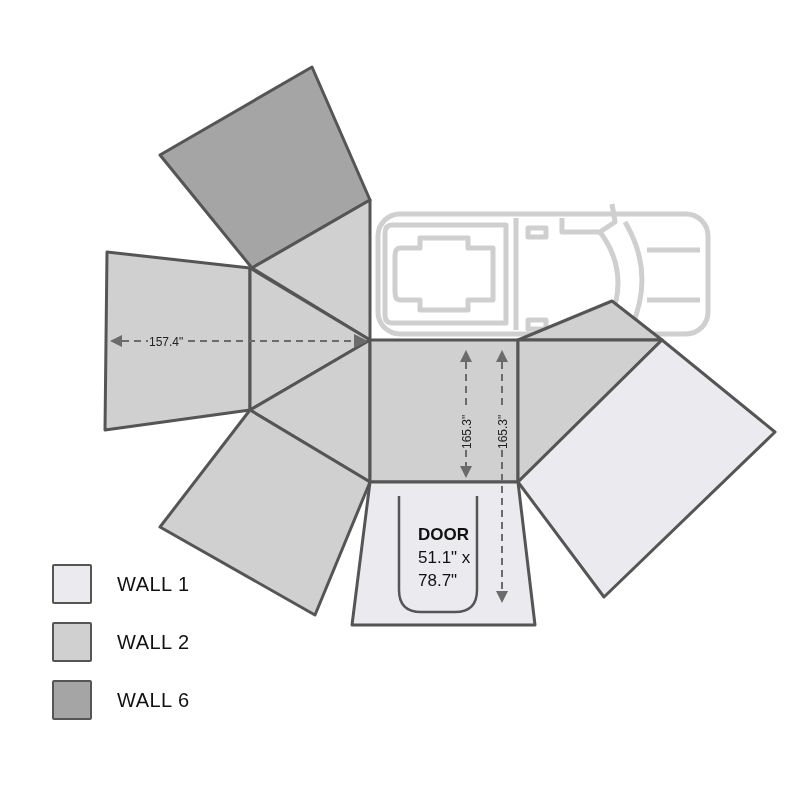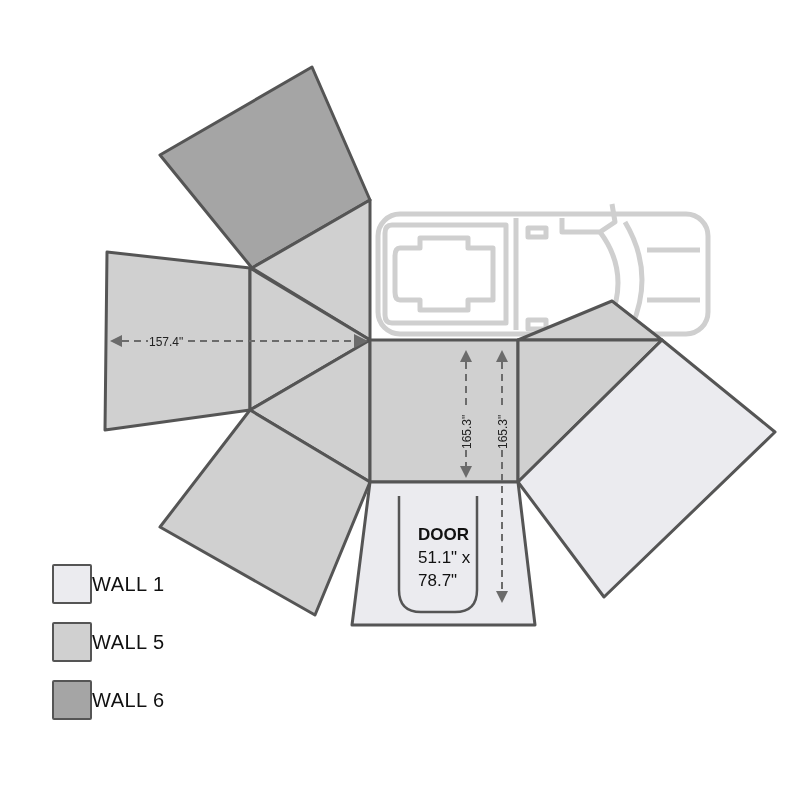--- a/index.html
+++ b/index.html
@@ -8,21 +8,21 @@
   .wall { stroke:#555555; stroke-width:3; stroke-linejoin:round; }
   .truck { fill:none; stroke:#cfcfcf; stroke-width:5; stroke-linejoin:round; }
   .dash { stroke:#6b6b6b; stroke-width:2; stroke-dasharray:7 5; fill:none; }
   .arrowhead { fill:#6b6b6b; }
   .dim-text { font-family:"Liberation Sans", sans-serif; font-size:12px; fill:#222222; }
   .door-title { font-family:"Liberation Sans", sans-serif; font-size:17px; font-weight:bold; fill:#111111; }
   .door-text { font-family:"Liberation Sans", sans-serif; font-size:17px; fill:#111111; }
   .legend { position:absolute; left:52px; top:562px; }
   .legend-item { display:flex; align-items:center; height:44px; margin-bottom:14px; }
   .swatch { width:40px; height:40px; border:2px solid #555555; border-radius:2px; box-sizing:border-box; }
-  .legend-label { font-size:20px; color:#111111; letter-spacing:0.5px; }
+  .legend-label { margin-left:25px; font-size:20px; color:#111111; letter-spacing:0.5px; }
 </style>
 </head>
 <body>
 
 <svg width="800" height="800" viewBox="0 0 800 800">
 
   <g>
     <rect class="truck" x="378" y="214" width="330" height="120" rx="22" ry="22"></rect>
     <path class="truck" d="M392 225 L506 225 L506 323 L392 323 Q385 323 385 315 L385 233 Q385 225 392 225 Z"></path>
     <path class="truck" d="M420 238 L468 238 L468 248 L493 248 L493 300 L468 300 L468 310 L420 310 L420 300 L400 300 Q395 300 395 292 L395 256 Q395 248 400 248 L420 248 Z" transform="translate(0,0)"></path>
@@ -79,19 +79,19 @@
   <text class="door-text" x="418" y="586">78.7"</text>
 </svg>
 
 <div class="legend">
   <div class="legend-item">
     <div class="swatch" style="background:#ebebef"></div>
     <span class="legend-label">WALL 1</span>
   </div>
   <div class="legend-item">
     <div class="swatch" style="background:#d0d0d0"></div>
-    <span class="legend-label">WALL 5</span>
+    <span class="legend-label">WALL 2</span>
   </div>
   <div class="legend-item">
     <div class="swatch" style="background:#a5a5a5"></div>
     <span class="legend-label">WALL 6</span>
   </div>
 </div>
 
 </body></html>

